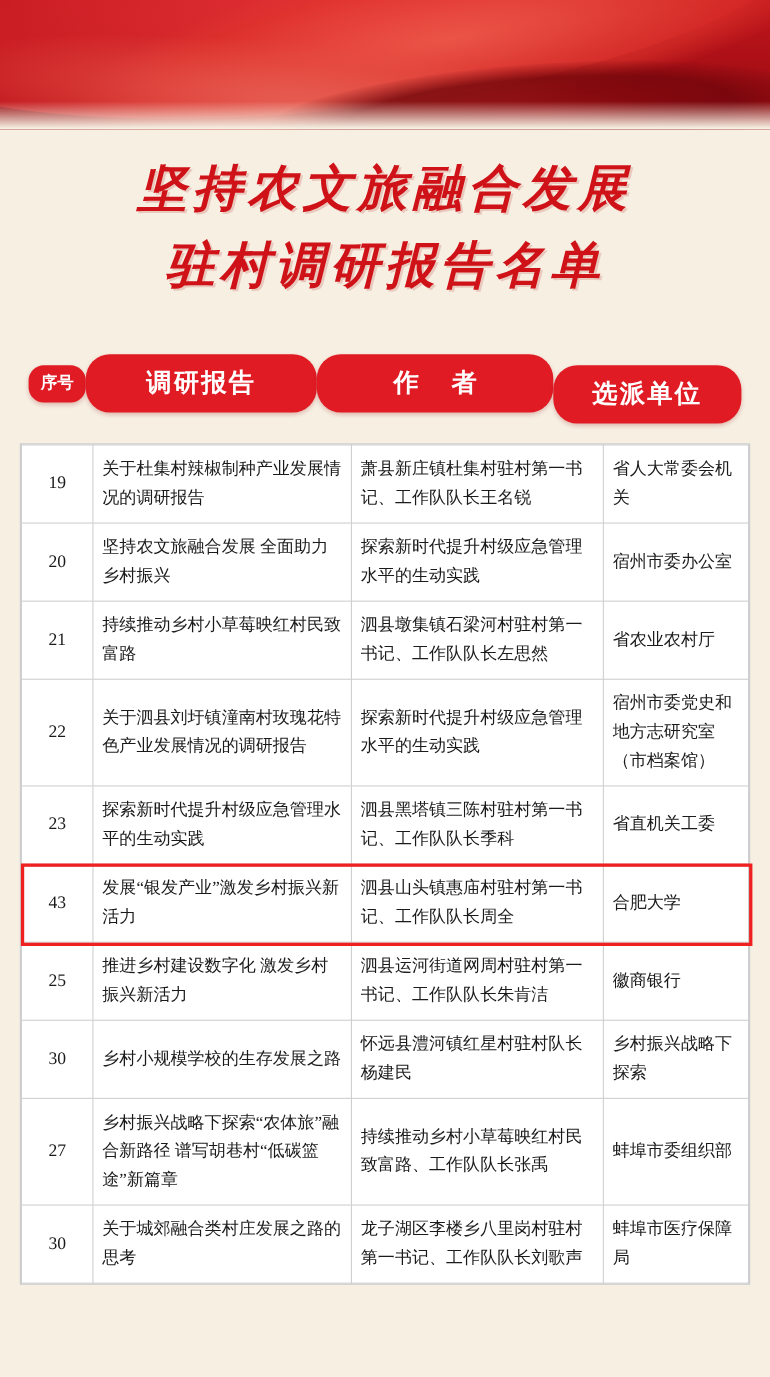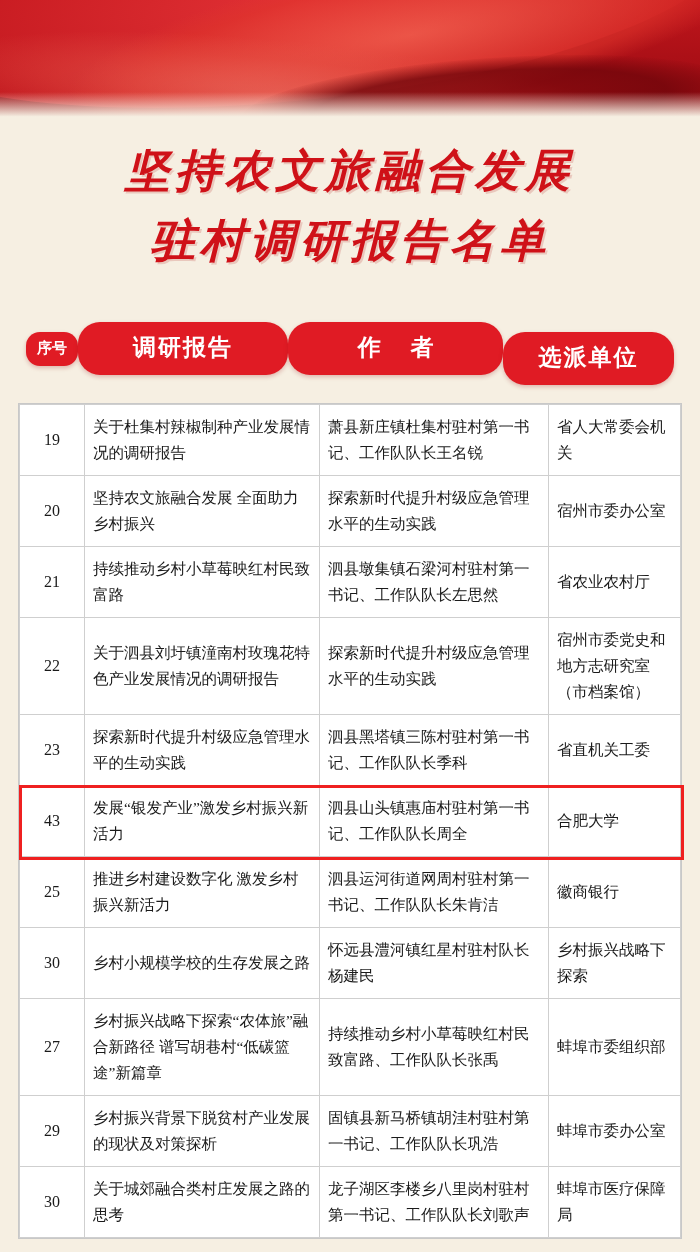--- a/index.html
+++ b/index.html
@@ -235,26 +235,20 @@
             <td class="c-author">怀远县澧河镇红星村驻村队长杨建民</td>
             <td class="c-unit">乡村振兴战略下探索</td>
           </tr>
           <tr>
             <td class="c-seq">27</td>
             <td class="c-report">乡村振兴战略下探索“农体旅”融合新路径  谱写胡巷村“低碳篮途”新篇章</td>
             <td class="c-author">持续推动乡村小草莓映红村民致富路、工作队队长张禹</td>
             <td class="c-unit">蚌埠市委组织部</td>
           </tr>
           <tr>
-            <td class="c-seq">29</td>
-            <td class="c-report">乡村振兴背景下脱贫村产业发展的现状及对策探析</td>
-            <td class="c-author">固镇县新马桥镇胡洼村驻村第一书记、工作队队长巩浩</td>
-            <td class="c-unit">蚌埠市委办公室</td>
-          </tr>
-          <tr>
             <td class="c-seq">30</td>
             <td class="c-report">关于城郊融合类村庄发展之路的思考</td>
             <td class="c-author">龙子湖区李楼乡八里岗村驻村第一书记、工作队队长刘歌声</td>
             <td class="c-unit">蚌埠市医疗保障局</td>
           </tr>
         </tbody>
     </table>
     <div class="highlight-box" id="hlbox" style="left: -0.5px; top: 380.5px; width: 665px; height: 75px;"></div>
 
   </div>

